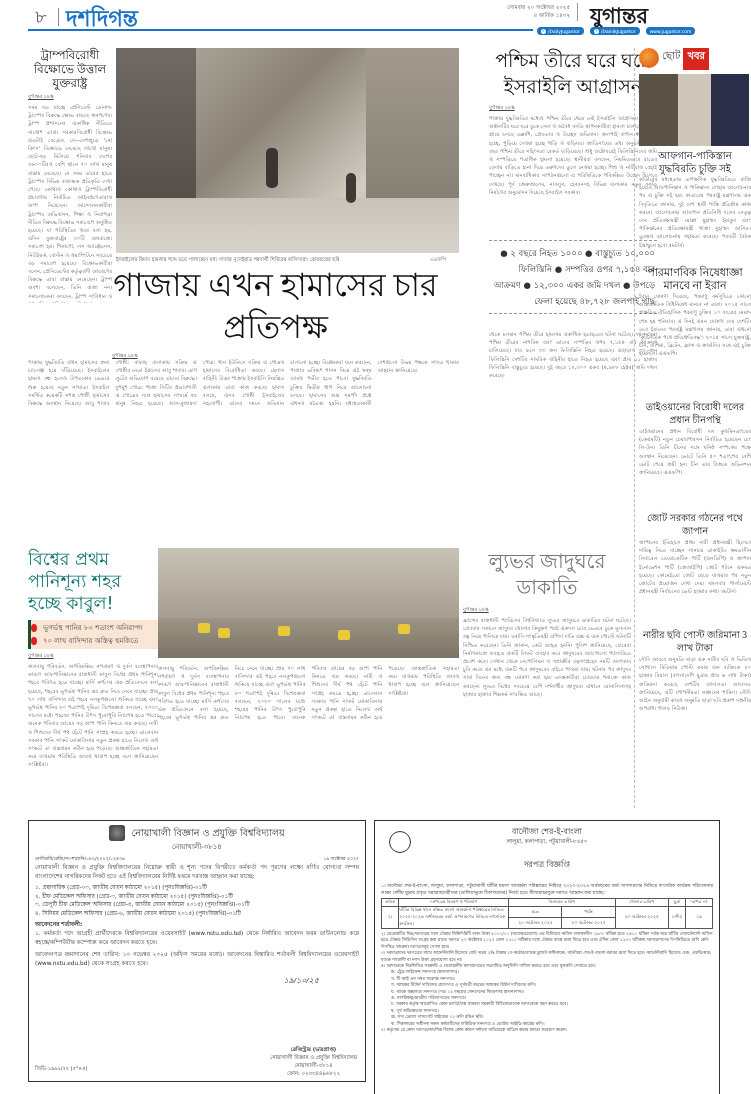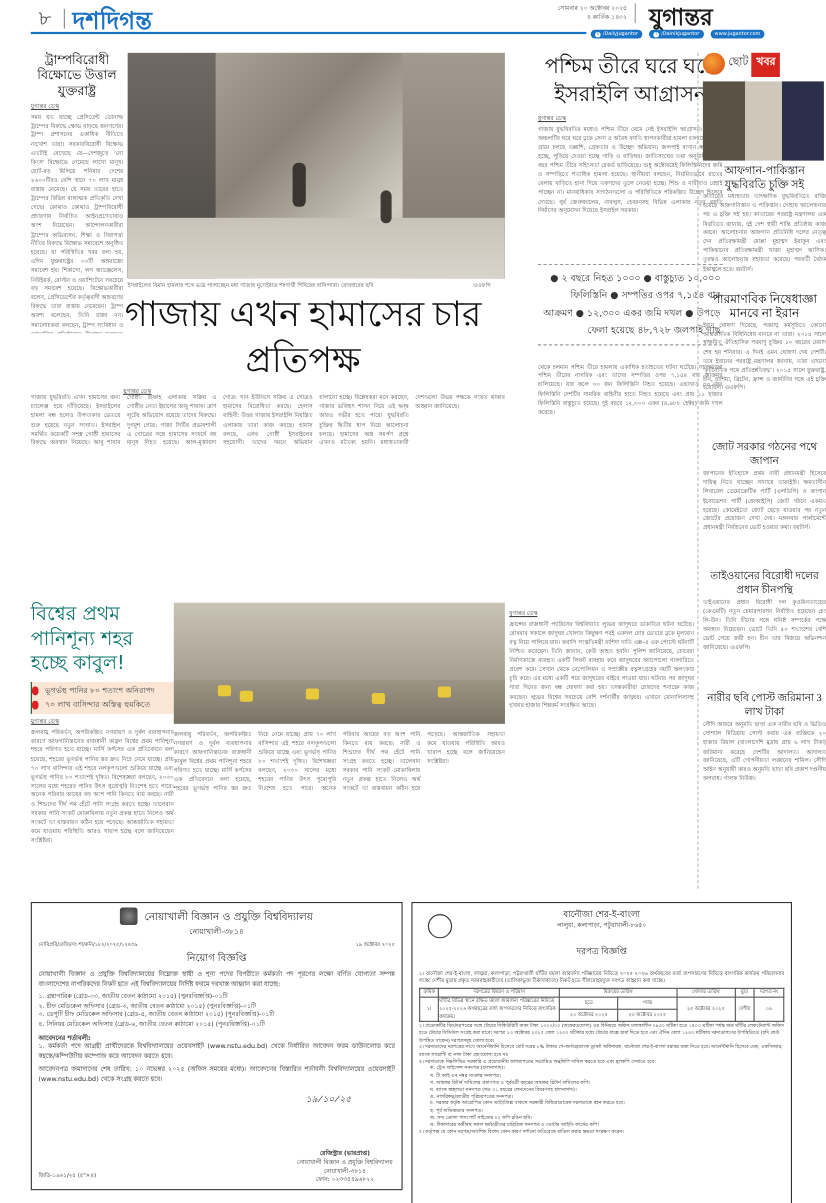--- a/index.html
+++ b/index.html
@@ -65,27 +65,28 @@
 
 <div class="abs" style="left:489px;top:48px;width:168px;height:460px;">
   <div class="hl" style="font-size:19px;line-height:26px;padding:0 6px;">পশ্চিম তীরে ঘরে ঘরে ইসরাইলি আগ্রাসন</div>
   <div class="byline" style="margin-top:4px;">যুগান্তর ডেস্ক</div>
   <div class="body-text" style="height:110px;">গাজায় যুদ্ধবিরতির মধ্যেও পশ্চিম তীরে থেমে নেই ইসরাইলি আগ্রাসন। অধিকৃত অঞ্চলটির ঘরে ঘরে ঢুকে সেনা ও অবৈধ বসতি স্থাপনকারীরা হামলা চালাচ্ছে। গ্রামে গ্রামে চলছে তল্লাশি, গ্রেফতার ও উচ্ছেদ অভিযান। জলপাই বাগান ধ্বংস করা হচ্ছে, পুড়িয়ে দেওয়া হচ্ছে গাড়ি ও বাড়িঘর। জাতিসংঘের তথ্য অনুযায়ী চলতি বছর পশ্চিম তীরে সহিংসতা রেকর্ড ছাড়িয়েছে। শুধু অক্টোবরেই ফিলিস্তিনিদের জমি ও সম্পত্তিতে শতাধিক হামলা হয়েছে। স্থানীয়রা বলছেন, নিয়মিতভাবে রাতের বেলায় বাড়িতে হানা দিয়ে তরুণদের তুলে নেওয়া হচ্ছে। শিশু ও নারীরাও রেহাই পাচ্ছেন না। মানবাধিকার সংগঠনগুলো এ পরিস্থিতিকে পরিকল্পিত উচ্ছেদ হিসেবে দেখছে। পূর্ব জেরুজালেম, নাবলুস, হেবরনসহ বিভিন্ন এলাকায় নতুন বসতি নির্মাণের অনুমোদন দিয়েছে ইসরাইল সরকার।</div>
   <div style="margin:16px 0;padding:4px 2px;border-top:1px dashed #999;border-bottom:1px dashed #999;font-size:8.5px;line-height:16px;text-align:right;color:#333;">● ২ বছরে নিহত ১০০০ ● বাস্তুচ্যুত ১০,০০০ ফিলিস্তিনি ● সম্পত্তির ওপর ৭,১৫৪ বার আক্রমণ ● ১২,৩০০ একর জমি দখল ● উপড়ে ফেলা হয়েছে ৪৮,৭২৮ জলপাই গাছ</div>
   <div class="body-text" style="height:160px;">থেকে চলমান পশ্চিম তীরে হামলায় একাধিক হতাহতের ঘটনা ঘটেছে। দখলদাররা পশ্চিম তীরের নাগরিক এবং তাদের সম্পত্তির ওপর ৭,১৫৪ বার আক্রমণ চালিয়েছে। যার ফলে ৩৩ জন ফিলিস্তিনি নিহত হয়েছে। এছাড়াও ৩৩ জন ফিলিস্তিনি দেশটির সামরিক বাহিনীর হাতে নিহত হয়েছে এবং প্রায় ১১ হাজার ফিলিস্তিনি বাস্তুচ্যুত হয়েছে। দুই বছরে ১২,৩০০ একর (৪,৯৮৮ হেক্টর) জমি দখল করেছে।</div>
 </div>
 
 <div class="abs" style="left:463px;top:548px;width:168px;height:260px;">
+  <div class="hl" style="font-size:20px;line-height:26px;color:#777;padding:0 10px;">ল্যুভর জাদুঘরে ডাকাতি</div>
   <div class="byline" style="margin-top:6px;">যুগান্তর ডেস্ক</div>
   <div class="body-text" style="height:190px;">ফ্রান্সের রাজধানী প্যারিসের বিশ্ববিখ্যাত ল্যুভর জাদুঘরে ডাকাতির ঘটনা ঘটেছে। রোববার সকালে জাদুঘর খোলার কিছুক্ষণ পরই একদল চোর ভেতরে ঢুকে মূল্যবান রত্ন নিয়ে পালিয়ে যায়। ফরাসি সংস্কৃতিমন্ত্রী রাশিদা দাতি এক্স-এ এক পোস্টে ঘটনাটি নিশ্চিত করেছেন। তিনি জানান, কেউ আহত হননি। পুলিশ জানিয়েছে, চোরেরা নির্মাণকাজে ব্যবহৃত একটি লিফট ব্যবহার করে জাদুঘরের অ্যাপোলো গ্যালারিতে প্রবেশ করে। সেখান থেকে নেপোলিয়ন ও সম্রাজ্ঞীর রত্নসংগ্রহের নয়টি অলংকার চুরি করে। এর মধ্যে একটি পরে জাদুঘরের বাইরে পাওয়া যায়। ঘটনার পর জাদুঘর সারা দিনের জন্য বন্ধ ঘোষণা করা হয়। তদন্তকারীরা চোরদের শনাক্তে কাজ করছেন। ল্যুভর বিশ্বের সবচেয়ে বেশি দর্শনার্থীর জাদুঘর। এখানে মোনালিসাসহ হাজার হাজার শিল্পকর্ম সংরক্ষিত আছে।</div>
 </div>
 
 <div class="abs" style="left:28px;top:548px;width:130px;height:260px;">
   <div style="font-size:17.5px;line-height:22px;color:#0f766e;margin-bottom:6px;">বিশ্বের প্রথম পানিশূন্য শহর হচ্ছে কাবুল!</div>
-  <div style="background:#fbe6d6;border-left:1px solid #14532d;padding:3px 4px 3px 12px;">
+  <div style="background:#fbe6d6;border-left:3px solid #14532d;padding:3px 4px 3px 12px;">
     <div style="position:relative;font-size:7px;line-height:10px;color:#444;margin-bottom:3px;">
       <span style="position:absolute;left:-12px;top:1px;width:6px;height:8px;background:#e02020;border-radius:50%;"></span>
       <span>ভূগর্ভস্থ পানির ৮০ শতাংশ অনিরাপদ</span>
     </div>
     <div style="position:relative;font-size:7px;line-height:10px;color:#444;">
       <span style="position:absolute;left:-12px;top:1px;width:6px;height:8px;background:#e02020;border-radius:50%;"></span>
       <span>৭০ লাখ বাসিন্দার অস্তিত্ব হুমকিতে</span>
     </div>
   </div>
   <div class="byline" style="margin-top:3px;">যুগান্তর ডেস্ক</div>
@@ -112,55 +113,54 @@
 
   <div style="margin-top:3px;">
     <div class="hl" style="font-size:10px;line-height:13px;text-align:center;">আফগান-পাকিস্তান যুদ্ধবিরতি চুক্তি সই</div>
     <div class="body-text" style="height:88px;">কাতারের মধ্যস্থতায় তাৎক্ষণিক যুদ্ধবিরতিতে রাজি হয়েছে আফগানিস্তান ও পাকিস্তান। দোহায় আলোচনার পর এ চুক্তি সই হয়। কাতারের পররাষ্ট্র মন্ত্রণালয় এক বিবৃতিতে জানায়, দুই দেশ স্থায়ী শান্তি প্রতিষ্ঠায় কাজ করবে। আলোচনায় আফগান প্রতিনিধি দলের নেতৃত্ব দেন প্রতিরক্ষামন্ত্রী মোল্লা মুহাম্মদ ইয়াকুব এবং পাকিস্তানের প্রতিরক্ষামন্ত্রী খাজা মুহাম্মদ আসিফ। তুরস্কও আলোচনায় সহায়তা করেছে। পরবর্তী বৈঠক ইস্তাম্বুলে হবে। রয়টার্স।</div>
   </div>
   <div style="margin-top:3px;">
     <div class="hl" style="font-size:11px;line-height:13px;">পারমাণবিক নিষেধাজ্ঞা মানবে না ইরান</div>
     <div class="body-text" style="height:106px;">ইরান ঘোষণা দিয়েছে, পরমাণু কর্মসূচিতে কোনো আন্তর্জাতিক বিধিনিষেধ মানবে না তারা। ২০১৫ সালে স্বাক্ষরিত ঐতিহাসিক পরমাণু চুক্তির ১০ বছরের মেয়াদ শেষ হয় শনিবার। এ দিনই এমন ঘোষণা দেয় দেশটি। তবে ইরানের পররাষ্ট্র মন্ত্রণালয় জানায়, তারা এখনো 'কূটনৈতিক পথে প্রতিশ্রুতিবদ্ধ'। ২০১৫ সালে যুক্তরাষ্ট্র, চীন, রাশিয়া, ব্রিটেন, ফ্রান্স ও জার্মানির সঙ্গে এই চুক্তি হয়েছিল। এএফপি।</div>
   </div>
   <div style="margin-top:3px;">
+    <div class="hl" style="font-size:9.5px;line-height:13px;">তাইওয়ানের বিরোধী দলের প্রধান চীনপন্থি</div>
+    <div class="body-text" style="height:82px;">তাইওয়ানের প্রধান বিরোধী দল কুওমিনতাংয়ের (কেএমটি) নতুন চেয়ারপারসন নির্বাচিত হয়েছেন চেং লি-উন। তিনি চীনের সঙ্গে ঘনিষ্ঠ সম্পর্কের পক্ষে অবস্থান নিয়েছেন। ভোটে তিনি ৫০ শতাংশের বেশি ভোট পেয়ে জয়ী হন। চীন তার বিজয়ে অভিনন্দন জানিয়েছে। এএফপি।</div>
+  </div>
+  <div style="margin-top:3px;">
     <div class="hl" style="font-size:9.5px;line-height:13px;">জোট সরকার গঠনের পথে জাপান</div>
     <div class="body-text" style="height:88px;">জাপানের ইতিহাসে প্রথম নারী প্রধানমন্ত্রী হিসেবে দায়িত্ব নিতে যাচ্ছেন সানায়ে তাকাইচি। ক্ষমতাসীন লিবারেল ডেমোক্রেটিক পার্টি (এলডিপি) ও জাপান ইনোভেশন পার্টি (জেআইপি) জোট গঠনে একমত হয়েছে। কোমেইতো জোট ছেড়ে যাওয়ার পর নতুন জোটের প্রয়োজন দেখা দেয়। মঙ্গলবার পার্লামেন্টে প্রধানমন্ত্রী নির্বাচনের ভোট হওয়ার কথা। রয়টার্স।</div>
-  </div>
-  <div style="margin-top:3px;">
-    <div class="hl" style="font-size:9.5px;line-height:13px;">তাইওয়ানের বিরোধী দলের প্রধান চীনপন্থি</div>
-    <div class="body-text" style="height:82px;">তাইওয়ানের প্রধান বিরোধী দল কুওমিনতাংয়ের (কেএমটি) নতুন চেয়ারপারসন নির্বাচিত হয়েছেন চেং লি-উন। তিনি চীনের সঙ্গে ঘনিষ্ঠ সম্পর্কের পক্ষে অবস্থান নিয়েছেন। ভোটে তিনি ৫০ শতাংশের বেশি ভোট পেয়ে জয়ী হন। চীন তার বিজয়ে অভিনন্দন জানিয়েছে। এএফপি।</div>
   </div>
   <div style="margin-top:3px;">
     <div class="hl" style="font-size:9.5px;line-height:13px;">নারীর ছবি পোস্ট জরিমানা 3 লাখ টাকা</div>
     <div class="body-text" style="height:80px;">সৌদি আরবে অনুমতি ছাড়া এক নারীর ছবি ও ভিডিও সোশ্যাল মিডিয়ায় পোস্ট করায় এক ব্যক্তিকে ২০ হাজার রিয়াল (বাংলাদেশি মুদ্রায় প্রায় ৬ লাখ টাকা) জরিমানা করেছে দেশটির আদালত। আদালত জানিয়েছে, এটি গোপনীয়তা লঙ্ঘনের শামিল। সৌদি আইন অনুযায়ী কারও অনুমতি ছাড়া ছবি প্রকাশ দণ্ডনীয় অপরাধ। গালফ নিউজ।</div>
   </div>
 </div>
 
 <div class="abs" style="left:28px;top:820px;width:338px;height:262px;border:1.5px solid #333;padding:4px 6px;font-size:5.8px;color:#333;">
   <div style="display:flex;justify-content:center;align-items:center;gap:6px;">
     <span style="width:16px;height:16px;border-radius:3px;background:radial-gradient(circle,#888,#333);"></span>
     <span style="font-size:9.5px;">নোয়াখালী বিজ্ঞান ও প্রযুক্তি বিশ্ববিদ্যালয়</span>
   </div>
   <div style="text-align:center;font-size:7px;">নোয়াখালী-৩৮১৪</div>
   <div style="display:flex;justify-content:space-between;font-size:4.6px;margin-top:2px;">
     <span>নোবিপ্রবি/রেজি/সং-শা/কনি/১৮২/২০২৫/১২৪৩৯</span>
     <span>১৯ অক্টোবর ২০২৫</span>
   </div>
-  <div style="text-align:center;font-size:9px;margin:1px 0 3px;">নিয়োগ বিজ্ঞপ্তি</div>
   <div style="line-height:9px;text-align:justify;">নোয়াখালী বিজ্ঞান ও প্রযুক্তি বিশ্ববিদ্যালয়ের নিম্নোক্ত স্থায়ী ও শূন্য পদের বিপরীতে কর্মকর্তা পদ পূরণের লক্ষ্যে বর্ণিত যোগ্যতা সম্পন্ন বাংলাদেশের নাগরিকদের নিকট হতে এই বিশ্ববিদ্যালয়ের নির্দিষ্ট ফরমে দরখাস্ত আহ্বান করা যাচ্ছে:</div>
   <div style="margin-top:2px;line-height:8.5px;font-size:5.6px;">
     <div>১. গ্রন্থাগারিক (গ্রেড-০৩, জাতীয় বেতন কাঠামো ২০১৫) (পুনঃবিজ্ঞপ্তি)-০১টি</div>
     <div>২. চীফ মেডিকেল অফিসার (গ্রেড-৩, জাতীয় বেতন কাঠামো ২০১৫) (পুনঃবিজ্ঞপ্তি)-০১টি</div>
     <div>৩. ডেপুটি চীফ মেডিকেল অফিসার (গ্রেড-৫, জাতীয় বেতন কাঠামো ২০১৫) (পুনঃবিজ্ঞপ্তি)-০১টি</div>
     <div>৪. সিনিয়র মেডিকেল অফিসার (গ্রেড-৬, জাতীয় বেতন কাঠামো ২০১৫) (পুনঃবিজ্ঞপ্তি)-০১টি</div>
   </div>
   <div style="font-weight:bold;margin-top:2px;">আবেদনের শর্তাবলী:</div>
   <div style="line-height:9px;text-align:justify;">১. কর্মকর্তা পদে আগ্রহী প্রার্থীদেরকে বিশ্ববিদ্যালয়ের ওয়েবসাইট (www.nstu.edu.bd) থেকে নির্ধারিত আবেদন ফরম ডাউনলোড করে স্বহস্তে/কম্পিউটার কম্পোজ করে আবেদন করতে হবে।</div>
   <div style="line-height:9px;text-align:justify;margin-top:3px;">আবেদনপত্র জমাদানের শেষ তারিখ: ১০ নভেম্বর ২০২৫ (অফিস সময়ের মধ্যে)। আবেদনের বিস্তারিত শর্তাবলী বিশ্ববিদ্যালয়ের ওয়েবসাইট (www.nstu.edu.bd) থেকে সংগ্রহ করতে হবে।</div>
-  <div style="text-align:right;margin-right:40px;margin-top:6px;font-family:Liberation Mono, monospace;font-style:italic;font-size:8px;">১৯/১০/২৫</div>
+  <div style="text-align:right;margin-right:40px;margin-top:6px;font-family:Liberation Sans, sans-serif;font-style:italic;font-size:8px;">১৯/১০/২৫</div>
   <div style="position:absolute;right:8px;bottom:4px;text-align:center;font-size:5.4px;line-height:8px;">
     <div style="font-weight:bold;">রেজিস্ট্রার (ভারপ্রাপ্ত)</div>
     <div>নোয়াখালী বিজ্ঞান ও প্রযুক্তি বিশ্ববিদ্যালয়</div>
     <div>নোয়াখালী-৩৮১৪</div>
     <div>ফোন: ০২৩৩৪৪৯৬৮২২</div>
   </div>
   <div style="position:absolute;left:6px;bottom:8px;font-size:5px;">জিডি-১৯৬১/২৫ (৫"×৪)</div>
 </div>
 
 <div class="abs" style="left:374px;top:820px;width:346px;height:340px;border:1.5px solid #333;padding:4px 6px;font-size:4.6px;color:#333;">

